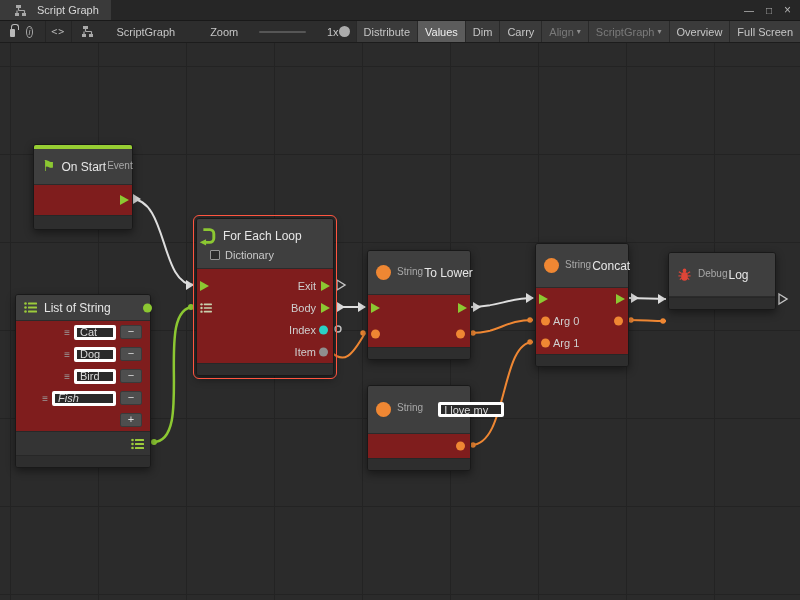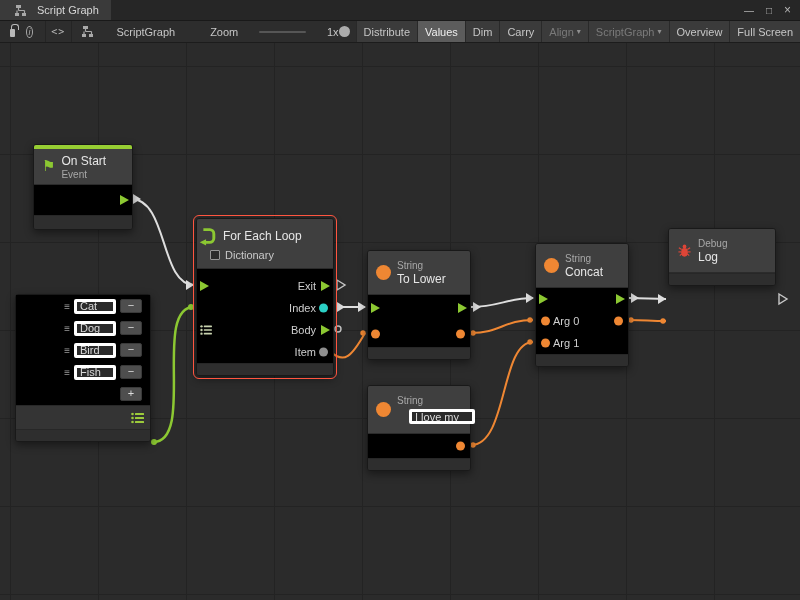--- a/index.html
+++ b/index.html
@@ -45,24 +45,24 @@
   .hollow{fill:none;stroke:#C8C8C8;stroke-width:1.4}
 
   
   .node{position:absolute;z-index:2;background:#363636;border:1px solid #191919;border-radius:3px;box-shadow:0 3px 9px rgba(0,0,0,.45);font-size:11px;color:#C9C9C9}
   .node.selected{outline:1px solid #FF5540;outline-offset:2px}
   .n-bar{height:4px;background:#97CE33;border-radius:2px 2px 0 0}
   .n-head{background:#3F3F3F;border-bottom:1px solid #2B2B2B;display:flex;align-items:center;gap:6px;padding:0 8px;position:relative;border-radius:2px 2px 0 0}
   .n-head.col{flex-direction:column;align-items:flex-start;justify-content:center;gap:3px}
   .h-row{display:flex;align-items:center;gap:6px}
   .h-row.sub{margin-left:13px;gap:5px}
-  .n-col{display:flex;flex-direction:column;justify-content:center;gap:1px}
+  .n-col{display:flex;flex-direction:row;justify-content:center;gap:1px}
   .n-cat{font-size:10px;color:#A8A8A8;line-height:11px}
   .n-title{font-size:12px;color:#E6E6E6;line-height:14px;white-space:nowrap}
-  .n-body{background:#000000;position:relative}
+  .n-body{background:#7f1d1d;position:relative}
   .n-foot{background:#2E2E2E;border-top:1px solid #272727;border-radius:0 0 2px 2px}
   .row{position:relative;display:flex;align-items:center;height:22px}
   .row.right{justify-content:flex-end;padding-right:17px}
   .row.left{justify-content:flex-start;padding-left:17px}
   .plabel{color:#CFCFCF}
   .arrow{width:0;height:0;border-top:5px solid transparent;border-bottom:5px solid transparent;border-left:9px solid #8CC832}
   .p-l{position:absolute;left:3px;top:50%;transform:translateY(-50%)}
   .p-r{position:absolute;right:3px;top:50%;transform:translateY(-50%)}
   .p-r2{position:absolute;right:5px;top:50%;transform:translateY(-50%)}
   .dot{width:9px;height:9px;border-radius:50%}
@@ -209,39 +209,55 @@
     </div>
     <div class="n-body" style="height:30px">
       <div class="row" style="height:30px">
         <span class="arrow p-r"></span>
       </div>
     </div>
     <div class="n-foot" style="height:14px"></div>
   </div>
 
   <div class="node" style="left:15px;top:294px;width:136px">
+    <div class="n-head" style="height:26px">
+      <span>
+        <svg width="14" height="11" viewBox="0 0 14 11">
+            <g fill="#9CCB3B">
+              <circle cx="1.5" cy="1.5" r="1.3"></circle>
+              <rect x="4" y="0.6" width="9" height="1.8" rx="0.5"></rect>
+              <circle cx="1.5" cy="5.5" r="1.3"></circle>
+              <rect x="4" y="4.6" width="9" height="1.8" rx="0.5"></rect>
+              <circle cx="1.5" cy="9.5" r="1.3"></circle>
+              <rect x="4" y="8.6" width="9" height="1.8" rx="0.5"></rect>
+            </g>
+          </svg>
+      </span>
+      <span class="n-title">List of String</span>
+      <span class="port-circle"></span>
+    </div>
     <div class="n-body">
       <div class="lrow">
         <span class="handle">≡</span>
         <input class="field" style="width: 42px;" value="Cat">
         <span class="sq-btn">−</span>
       </div>
       <div class="lrow">
         <span class="handle">≡</span>
         <input class="field" style="width: 42px;" value="Dog">
         <span class="sq-btn">−</span>
       </div>
       <div class="lrow">
         <span class="handle">≡</span>
         <input class="field" style="width: 42px;" value="Bird">
         <span class="sq-btn">−</span>
       </div>
       <div class="lrow">
         <span class="handle">≡</span>
-        <input class="field" style="width: 42px;" value="Fish">
+        <input class="field" style="width: 64px; font-style: italic;" value="Fish">
 
         <span class="sq-btn">−</span>
       </div>
       <div class="lrow">
         <span class="sq-btn">+</span>
       </div>
       <div class="outrow">
         <span class="p-r2">
           <svg width="14" height="11" viewBox="0 0 14 11">
               <g fill="#9CCB3B">
@@ -273,42 +289,42 @@
       <div class="h-row sub">
         <span class="checkbox"></span>
         <span>Dictionary</span>
       </div>
     </div>
     <div class="n-body" style="padding-top:6px;height:94px">
       <div class="row right">
         <span class="arrow p-l"></span>
         <span class="plabel">Exit</span>
         <span class="arrow p-r"></span>
-      </div>
-      <div class="row right">
-        <span class="plabel">Index</span>
-        <span class="dot cyan p-r2"></span>
       </div>
       <div class="row right">
         <span class="p-l">
           <svg width="13" height="10" viewBox="0 0 14 11">
               <g fill="#C8D2AE">
                 <circle cx="1.5" cy="1.5" r="1.3"></circle>
                 <rect x="4" y="0.6" width="9" height="1.8" rx="0.5"></rect>
                 <circle cx="1.5" cy="5.5" r="1.3"></circle>
                 <rect x="4" y="4.6" width="9" height="1.8" rx="0.5"></rect>
                 <circle cx="1.5" cy="9.5" r="1.3"></circle>
                 <rect x="4" y="8.6" width="9" height="1.8" rx="0.5"></rect>
               </g>
             </svg>
         </span>
         <span class="plabel">Body</span>
         <span class="arrow p-r"></span>
       </div>
       <div class="row right">
+        <span class="plabel">Index</span>
+        <span class="dot cyan p-r2"></span>
+      </div>
+      <div class="row right">
         <span class="plabel">Item</span>
         <span class="dot gray p-r2"></span>
       </div>
     </div>
     <div class="n-foot" style="height:12px"></div>
   </div>
 
   <div class="node" style="left:367px;top:250px;width:104px">
     <div class="n-head" style="height:44px">
       <span class="circle-icon"></span>
@@ -365,21 +381,21 @@
         <span class="dot orange p-r2"></span>
       </div>
       <div class="row left">
         <span class="dot orange p-l" style="left:5px"></span>
         <span class="plabel">Arg 1</span>
       </div>
     </div>
     <div class="n-foot" style="height:12px"></div>
   </div>
 
-  <div class="node" style="left:668px;top:228px;width:108px">
+  <div class="node" style="left:668px;top:252px;width:108px">
     <div class="n-head" style="height:44px">
       <span>
         <svg width="15" height="15" viewBox="0 0 16 16">
             <g stroke="#DE4537" stroke-width="1.2">
               <line x1="2" y1="5" x2="5" y2="7"></line>
               <line x1="1.5" y1="9.5" x2="4.5" y2="9.5"></line>
               <line x1="3" y1="13.5" x2="5" y2="11.5"></line>
               <line x1="14" y1="5" x2="11" y2="7"></line>
               <line x1="14.5" y1="9.5" x2="11.5" y2="9.5"></line>
               <line x1="13" y1="13.5" x2="11" y2="11.5"></line>

